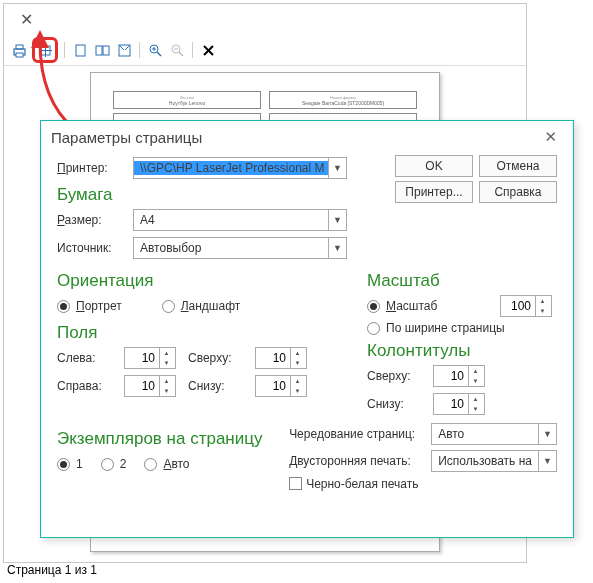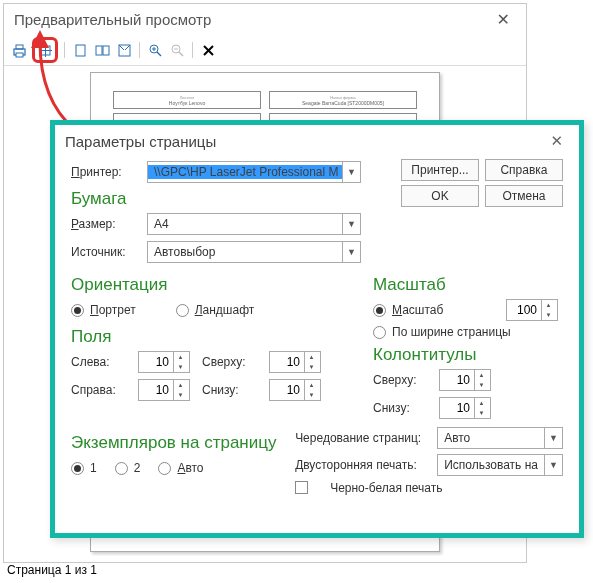--- a/index.html
+++ b/index.html
@@ -17,21 +17,21 @@
 .preview-body { position: relative; height: 490px; overflow: hidden; background: #fff; display: flex; justify-content: center; }
 .paper { margin-top: 6px; width: 350px; height: 480px; background: #fff; border: 1px solid #aaa; box-shadow: 2px 2px 3px rgba(0,0,0,0.2); padding: 18px 22px; }
 .paper-row { display: flex; gap: 8px; margin-bottom: 4px; }
 .paper-cell { flex: 1; border: 1px solid #888; height: 18px; display: flex; flex-direction: column; align-items: center; justify-content: center; font-size: 5px; color: #666; }
 .paper-cell .hdr { font-size: 4px; color: #999; }
 
 .status-bar { position: absolute; left: 3px; bottom: 4px; font-size: 12px; color: #000000; padding: 2px 4px; }
 
 .arrow-svg { position: absolute; left: 20px; top: 30px; pointer-events: none; z-index: 5; }
 
-.dialog { position: absolute; left: 50px; top: 120px; width: 534px; height: 418px; background: #fff; border: 5px solid #14b8a6; box-shadow: 3px 3px 8px rgba(0,0,0,0.15); z-index: 10; }
+.dialog { position: absolute; left: 40px; top: 120px; width: 534px; height: 418px; background: #fff; border: 1px solid #14b8a6; box-shadow: 3px 3px 8px rgba(0,0,0,0.15); z-index: 10; }
 .dlg-titlebar { display: flex; align-items: center; justify-content: space-between; padding: 7px 10px; font-size: 15px; color: #444; }
 .dlg-close { font-size: 15px; color: #666; padding: 0 6px; }
 .dlg-body { padding: 4px 16px 10px 16px; font-size: 12px; color: #333; }
 
 .row { display: flex; align-items: center; margin-bottom: 6px; }
 .lbl { width: 76px; font-size: 12px; color: #333; }
 .lbl .ul { text-decoration: underline; }
 .green { color: #2a8c2a; font-size: 17px; margin: 6px 0 4px 0; }
 
 .combo { height: 22px; border: 1px solid #aaa; background: #fff; display: flex; align-items: center; position: relative; }
@@ -66,29 +66,28 @@
 .col-r .fields-grid2 { display: grid; grid-template-columns: 56px 52px; gap: 6px 10px; align-items: center; }
 
 .bottom { display: flex; margin-top: 8px; gap: 8px; }
 .bottom-left { width: 230px; }
 .ex-row { display: flex; gap: 18px; margin-top: 4px; }
 .bottom-right { flex: 1; }
 .br-row { display: flex; align-items: center; margin-bottom: 5px; }
 .br-row .blbl { width: 142px; font-size: 12px; }
 .br-combo { flex: 1; }
 
-.chk-row { display: flex; align-items: flex-start; gap: 22px; margin-top: 4px; margin-left: 0; }
+.chk-row { display: flex; align-items: flex-start; gap: 4px; margin-top: 4px; margin-left: 0; }
 .chk { width: 13px; height: 13px; border: 1px solid #888; }
 </style>
 </head>
 <body>
 
 <div class="preview-window">
   <div class="preview-titlebar">
-    <span>Предварительный просмотр</span>
     <span class="preview-close">✕</span>
   </div>
   <div class="toolbar">
     <div class="tb-btn">
         <svg width="15" height="15">
           <rect x="2" y="6" width="11" height="6" fill="none" stroke="#2a6fb5" stroke-width="1.2"></rect>
           <rect x="4" y="2" width="7" height="4" fill="none" stroke="#2a6fb5"></rect>
           <rect x="4" y="10" width="7" height="4" fill="#fff" stroke="#2a6fb5"></rect>
         </svg>
       </div>
@@ -182,26 +181,26 @@
   <div class="dlg-body">
     <div class="row">
       <span class="lbl"><span class="ul">П</span>ринтер:</span>
       <div class="combo selected" style="width:214px">
         <span class="val">\\GPC\HP LaserJet Professional M</span>
           <span class="caret">▼</span>
       </div>
     </div>
     <div class="top-right">
       <div class="btnrow">
+        <div class="btn wide">OK</div>
+        <div class="btn wide">Отмена</div>
+      </div>
+      <div class="btnrow">
         <div class="btn wide">Принтер...</div>
         <div class="btn wide">Справка</div>
-      </div>
-      <div class="btnrow">
-        <div class="btn wide">OK</div>
-        <div class="btn wide">Отмена</div>
       </div>
     </div>
 
     <div class="green">Бумага</div>
     <div class="row">
       <span class="lbl"><span class="ul">Р</span>азмер:</span>
       <div class="combo" style="width:214px">
           <span class="val">A4</span>
           <span class="caret">▼</span>
         </div>

